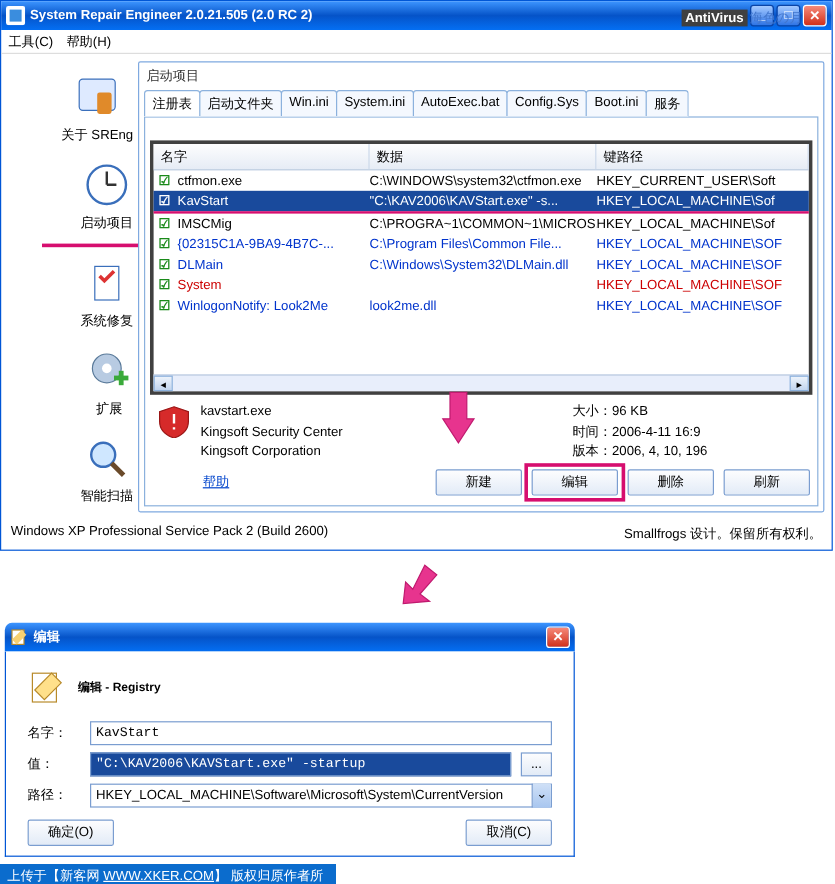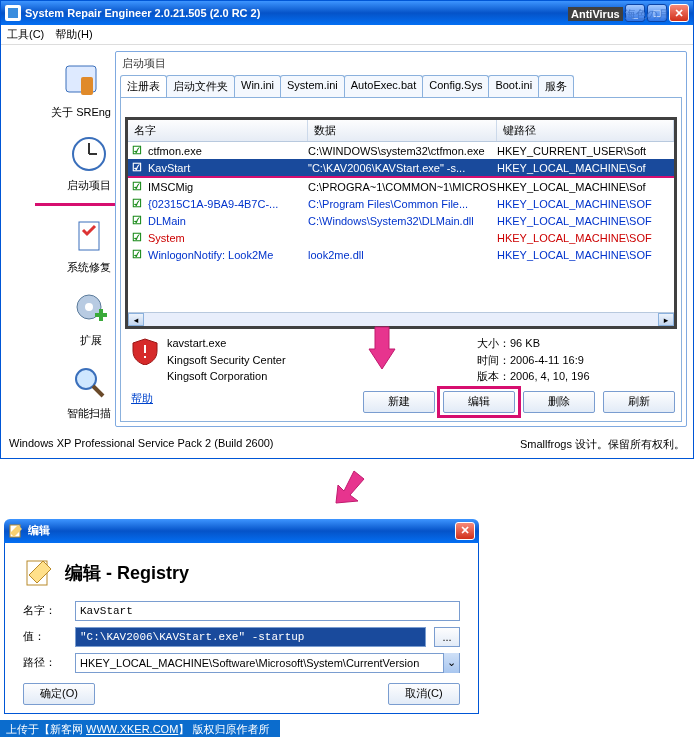--- a/index.html
+++ b/index.html
@@ -56,36 +56,36 @@
 .sb-btn { width:16px; background:linear-gradient(#edf3fb,#c2d5ef); border:1px solid #8bb1dd; display:flex; align-items:center; justify-content:center; font-size:9px; }
 .sb-track { flex:1; }
 
 .details { display:flex; padding:6px 4px 2px 4px; align-items:flex-start; }
 .shield-icon { width:28px; height:28px; margin:2px 8px 0 2px; }
 .det-left { width:200px; line-height:1.5; }
 .det-right { display:flex; gap:0; line-height:1.5; margin-left: 60px;}
 .det-lbls { text-align:left; }
 .det-vals { text-align:left; }
 
-.bottom-row { display:flex; align-items:flex-start; padding:4px 2px; gap:8px; }
+.bottom-row { display:flex; align-items:center; padding:4px 2px; gap:8px;margin-left:38px; }
 .help-link { color:#0044cc; text-decoration:underline; margin-left:4px; margin-right:auto; }
 .btn { min-width:72px; height:22px; border:1px solid #7a9dd0; background:linear-gradient(#fdfdfe,#e2ebf7); border-radius:2px; text-align:center; padding:2px 10px; }
 .pink-box { position:absolute; border:3px solid #d60e6f; pointer-events:none; }
 
 .footer { padding:4px 8px 6px 8px; font-family:"Courier New",monospace; }
 .footer-right { float:right; font-family:"SimSun",sans-serif; }
 
 .arrow-big { display:flex; justify-content:center; padding:8px; }
 .pink-arrow-svg { width:40px; height:40px; }
 
 .dialog { width:475px; margin-left:4px; margin-top:4px; }
 .dialog .titlebar { border-radius:6px 6px 0 0; }
 .dlg-body { border:1px solid #0056d6; border-top:none; padding:14px 18px 8px 18px; background:#fff; }
 .dlg-header { display:flex; align-items:center; gap:10px; margin-bottom:12px; }
-.dlg-title { font-size:18px; font-weight:bold; }
+.dlg-title { font-size:10px; font-weight:bold; }
 .dlg-row { display:flex; align-items:center; margin:6px 0; gap:8px; }
 .dlg-row label { width:44px; }
 .dlg-row input, .dlg-row .combo { flex:1; height:20px; border:1px solid #7a9dd0; background:#fff; padding:2px 4px; font-family:"Courier New",monospace; }
 .dlg-row .val-sel { background:#194a9c; color:#fff; }
 .dots-btn { width:26px; height:20px; border:1px solid #7a9dd0; background:linear-gradient(#fdfdfe,#e2ebf7); text-align:center; line-height:16px; }
 .combo { display:flex; align-items:center; }
 .combo span { flex:1; overflow:hidden; white-space:nowrap; }
 .combo .dd { width:16px; text-align:center; background:linear-gradient(#cfe0f7,#a8c6ef); margin:-2px -4px -2px 0; height:20px; line-height:18px; border-left:1px solid #7a9dd0; }
 .dlg-buttons { display:flex; justify-content:space-between; gap:60px; margin-top:10px; }
 

